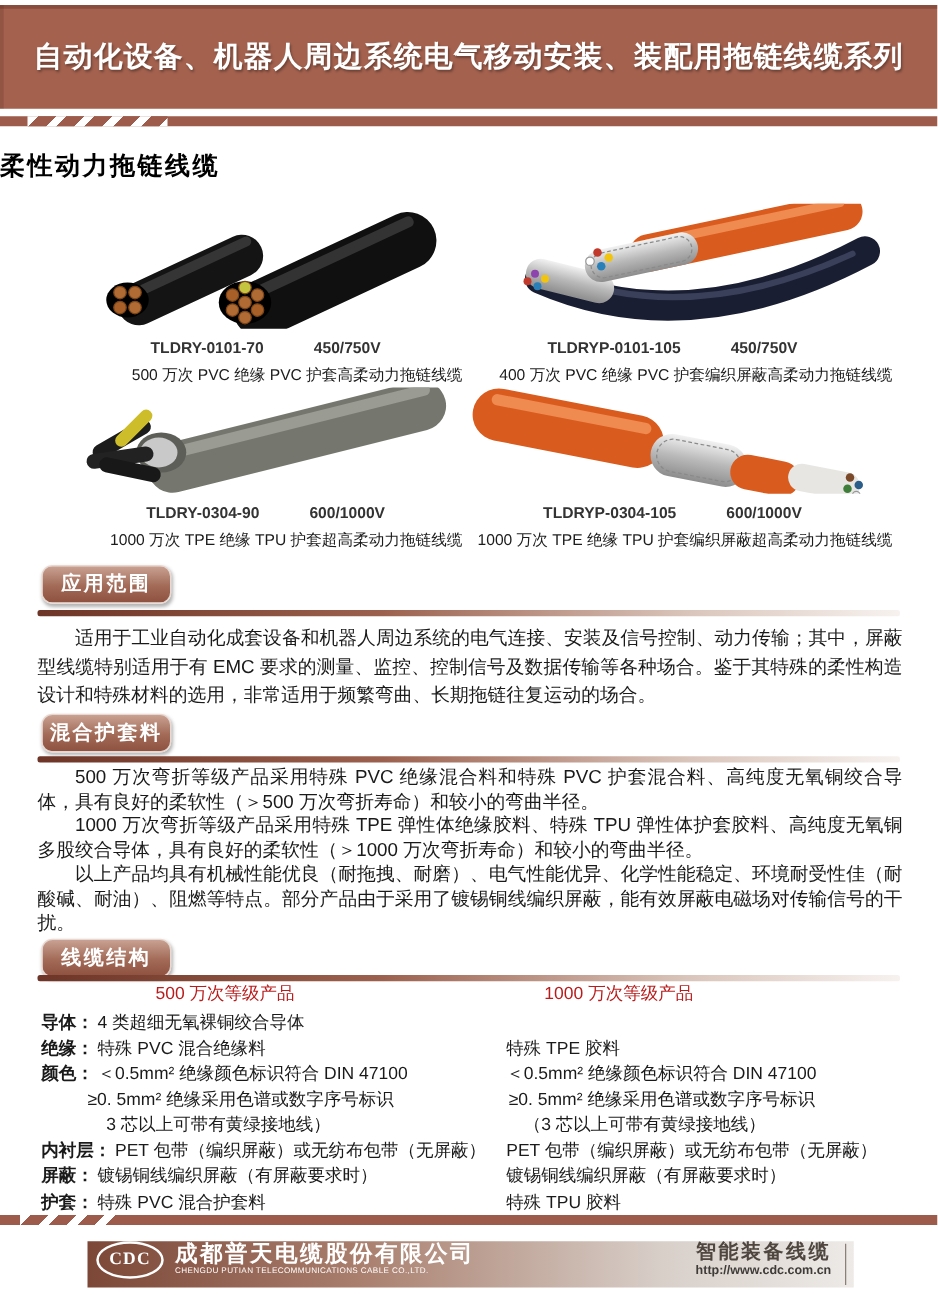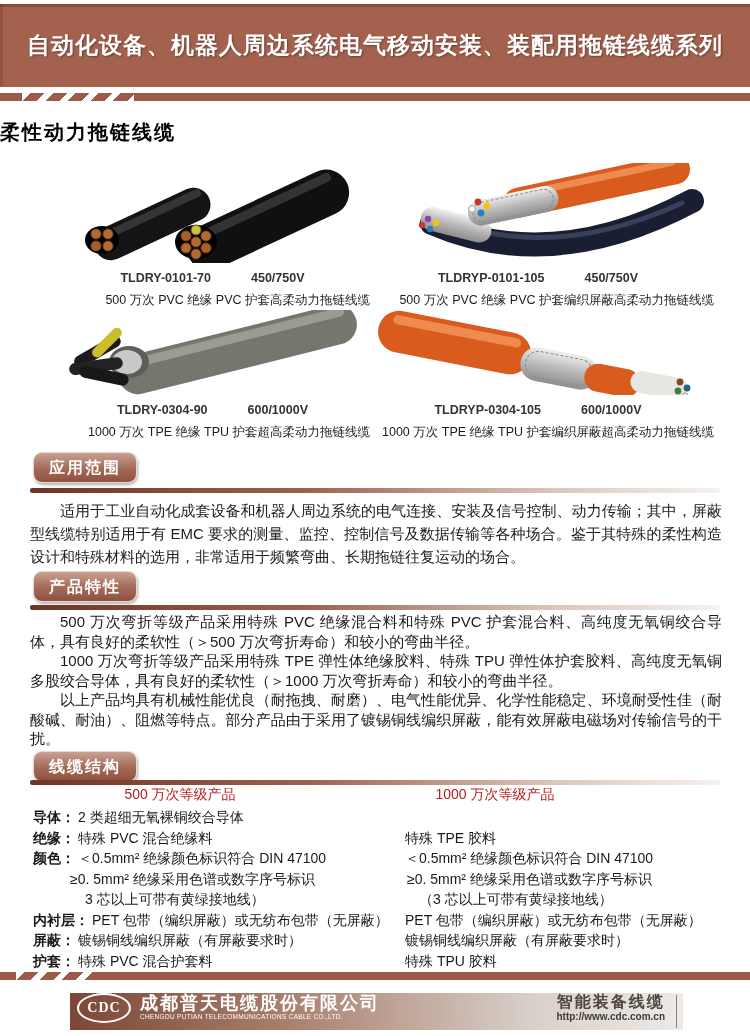--- a/index.html
+++ b/index.html
@@ -157,21 +157,21 @@
       <rect x="110" y="33" width="82" height="20" rx="10" fill="none" stroke="#8a8a8a" stroke-width="1" stroke-dasharray="3 2"></rect>
     </g>
     <circle cx="110" cy="46" r="3.4" fill="#ffffff" stroke="#999"></circle>
       <circle cx="116" cy="39" r="3.4" fill="#c0392b"></circle>
     <circle cx="119" cy="50" r="3.4" fill="#2980b9"></circle>
       <circle cx="125" cy="43" r="3.4" fill="#f1c40f"></circle>
   </svg>
   <div class="model-line">
     <span>TLDRYP-0101-105</span><span class="volt">450/750V</span>
   </div>
-  <div class="desc-line">500 万次 PVC 绝缘 PVC 护套编织屏蔽高柔动力拖链线缆</div>
+  <div class="desc-line">400 万次 PVC 绝缘 PVC 护套编织屏蔽高柔动力拖链线缆</div>
 </div>
 
 <div class="p-cell p-cell-3">
   <svg class="photo" width="315" height="85" viewBox="0 0 315 85">
     <g transform="rotate(-14 180 40)">
       <rect x="60" y="20" width="245" height="40" rx="20" fill="#75776f"></rect>
       <rect x="75" y="24" width="220" height="9" rx="4.5" fill="#9a9c93"></rect>
     </g>
     <ellipse cx="74" cy="52" rx="20" ry="16" fill="#5c5e57"></ellipse>
     <ellipse cx="72" cy="52" rx="15" ry="12" fill="#c9c9c9"></ellipse>
@@ -220,37 +220,37 @@
   </div>
   <div class="desc-line">1000 万次 TPE 绝缘 TPU 护套编织屏蔽超高柔动力拖链线缆</div>
 </div>
 
 <div class="badge badge-app">应用范围</div>
 <div class="rule rule-app"></div>
 <div class="para-block para-app">
   <p class="para">适用于工业自动化成套设备和机器人周边系统的电气连接、安装及信号控制、动力传输；其中，屏蔽型线缆特别适用于有 EMC 要求的测量、监控、控制信号及数据传输等各种场合。鉴于其特殊的柔性构造设计和特殊材料的选用，非常适用于频繁弯曲、长期拖链往复运动的场合。</p>
 </div>
 
-<div class="badge badge-feat">产品特性</div>
+<div class="badge badge-feat">混合护套料</div>
 <div class="rule rule-feat"></div>
 <div class="para-block para-feats">
   <p class="para">500 万次弯折等级产品采用特殊 PVC 绝缘混合料和特殊 PVC 护套混合料、高纯度无氧铜绞合导体，具有良好的柔软性（＞500 万次弯折寿命）和较小的弯曲半径。</p>
   <p class="para">1000 万次弯折等级产品采用特殊 TPE 弹性体绝缘胶料、特殊 TPU 弹性体护套胶料、高纯度无氧铜多股绞合导体，具有良好的柔软性（＞1000 万次弯折寿命）和较小的弯曲半径。</p>
   <p class="para">以上产品均具有机械性能优良（耐拖拽、耐磨）、电气性能优异、化学性能稳定、环境耐受性佳（耐酸碱、耐油）、阻燃等特点。部分产品由于采用了镀锡铜线编织屏蔽，能有效屏蔽电磁场对传输信号的干扰。</p>
 </div>
 
 <div class="badge badge-struct">线缆结构</div>
 <div class="rule rule-struct"></div>
 
 <div class="tbl-head tbl-head-l">500 万次等级产品</div>
 <div class="tbl-head tbl-head-r">1000 万次等级产品</div>
 
 <div class="tbl">
   <div class="s-row">
-    <div class="cell-l"><span class="lbl">导体：</span><span>2 类超细无氧裸铜绞合导体</span></div>
+    <div class="cell-l"><span class="lbl">导体：</span><span>4 类超细无氧裸铜绞合导体</span></div>
   </div>
   <div class="s-row">
     <div class="cell-l"><span class="lbl">绝缘：</span><span>特殊 PVC 混合绝缘料</span></div>
     <div class="cell-r"><span>特殊 TPE 胶料</span></div>
   </div>
   <div class="s-row">
     <div class="cell-l">
       <span class="lbl">颜色：</span><span>＜0.5mm² 绝缘颜色标识符合 DIN 47100</span>
       <span class="line ind1">≥0. 5mm² 绝缘采用色谱或数字序号标识</span>
       <span class="line ind2">3 芯以上可带有黄绿接地线）</span>

